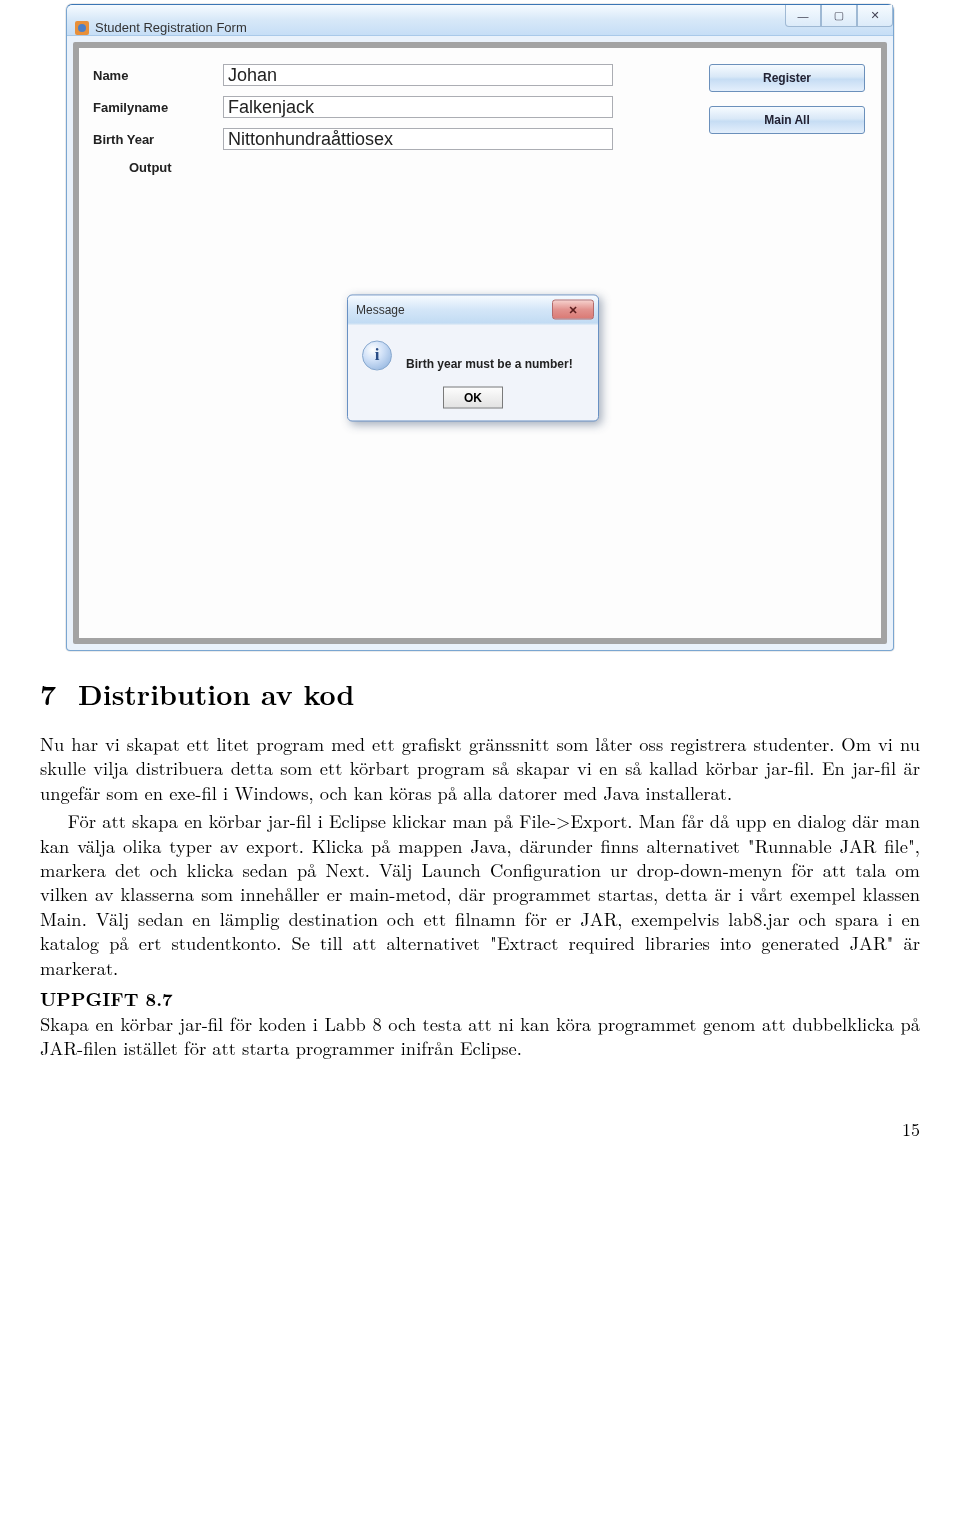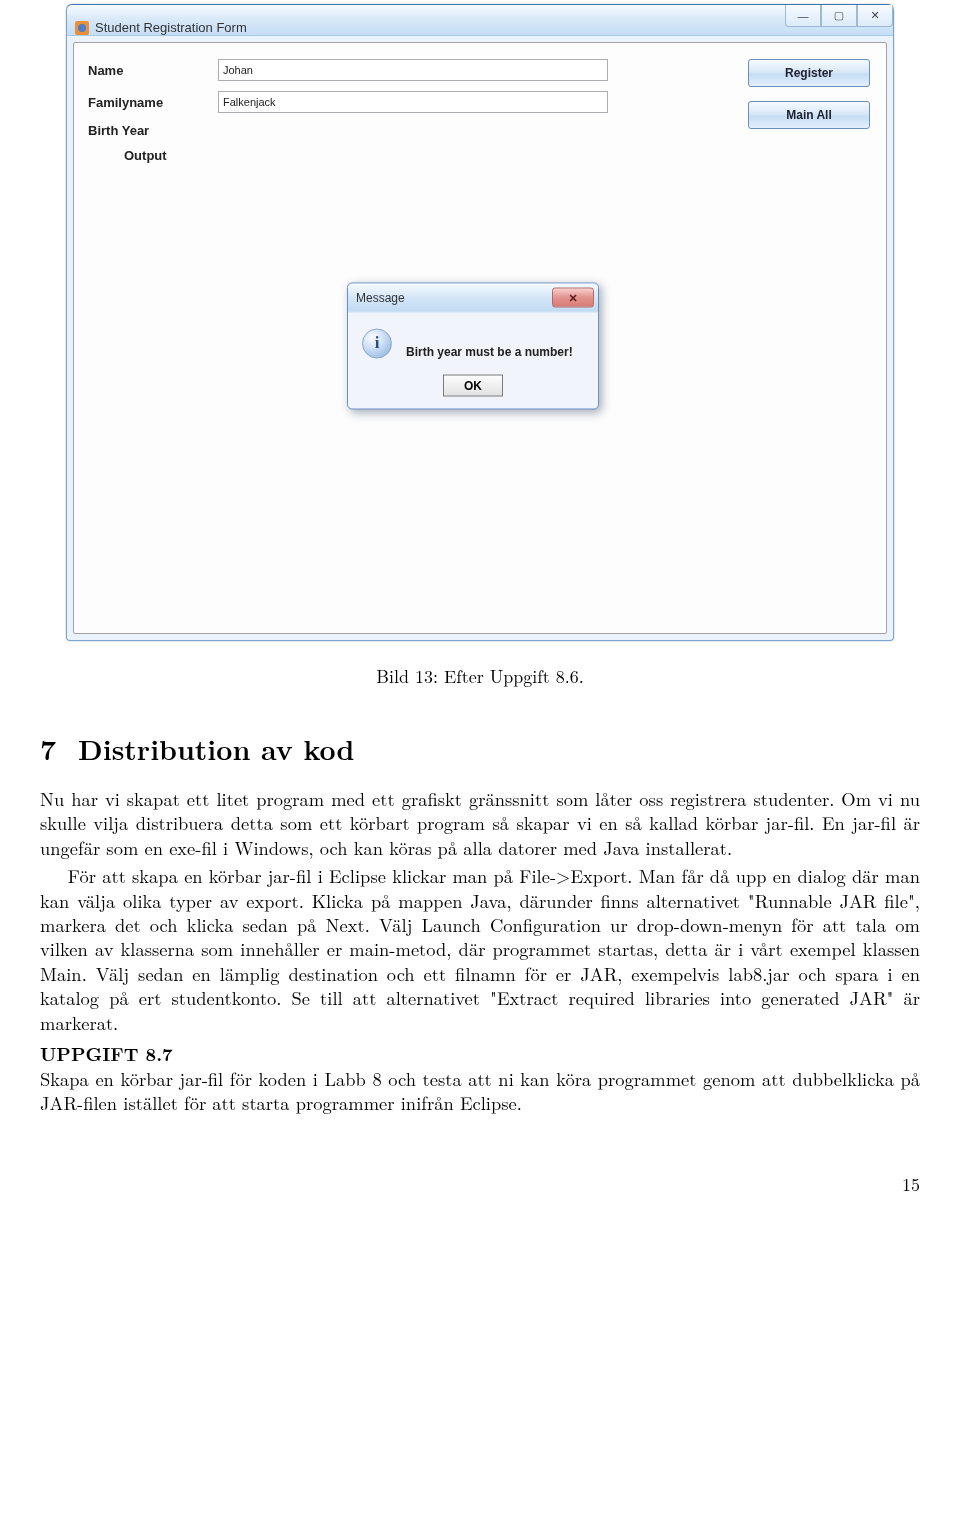--- a/index.html
+++ b/index.html
@@ -57,48 +57,48 @@
     border-top: none;
     background: linear-gradient(#f6fbff,#dcebf9);
     font-size: 11px; display:flex; align-items:center; justify-content:center;
     color:#445; font-family: "Segoe UI", Arial, sans-serif;
   }
   .win-btn.close { border-radius: 0 0 4px 0; }
   .win-btn.min { border-radius: 0 0 0 4px; }
   .win-inner {
     margin: 6px;
     background: #fdfdfd;
-    border: 1px solid #a3a3a3;
+    border: 6px solid #a3a3a3;
     border-radius: 2px;
     min-height: 560px;
     padding: 16px 28px 14px 14px;
     position: relative;
   }
   .form-row {
     display: flex; align-items: center; margin-bottom: 10px;
     font-family: Arial, sans-serif;
   }
   .form-label {
     width: 130px; font-size: 13px; font-weight: bold; color: #222;
   }
   .text-input {
     width: 380px; height: 18px;
     border: 1px solid #abadb3;
     background: #fff;
-    font-size: 11px;
+    font-size: 18px;
     padding: 1px 4px;
     font-family: Arial;
     color: #222;
   }
   .side-buttons {
     position: absolute; right: 16px; top: 16px;
     display: flex; flex-direction: column; gap: 14px;
   }
   .jbutton {
-    width: 122px; height: 28px;
+    width: 156px; height: 28px;
     border: 1px solid #6b90bb;
     border-radius: 3px;
     background: linear-gradient(#f6fbff,#d9e8f7 45%,#c6ddf4 55%,#e4effc);
     font-size: 12px; font-weight: bold; color: #223;
   }
   .output-label {
     font-size: 13px; font-weight: bold; color:#222; margin-top:6px;margin-left:36px;
   }
   .output-area {
     margin-top: 8px; height: 350px; background: transparent;
@@ -208,20 +208,21 @@
       <div class="form-row">
         <span class="form-label">Name</span>
         <input class="text-input" value="Johan" style="">
       </div>
       <div class="form-row">
         <span class="form-label">Familyname</span>
         <input class="text-input" value="Falkenjack" style="">
       </div>
       <div class="form-row">
         <span class="form-label">Birth Year</span>
+        <input class="text-input" value="Nittonhundraåttiosex" style="">
       </div>
       <div class="output-label">Output</div>
 
       <div class="side-buttons">
         <button class="jbutton">Register</button>
         <button class="jbutton">Main All</button>
       </div>
 
       <div class="output-area">
         <div class="dialog">
@@ -234,21 +235,20 @@
             <span>Birth year must be a number!</span>
           </div>
           <div class="dialog-buttons">
             <button class="dlg-ok">OK</button>
           </div>
         </div>
       </div>
     </div>
   </div>
 
-  <div class="caption">Bild 13: Efter Uppgift 8.6.</div>
 
   <div class="section-head">
     <span class="section-num">7</span><span>Distribution av kod</span>
   </div>
 
   <p class="body-text">Nu har vi skapat ett litet program med ett grafiskt gränssnitt som låter oss registrera studenter. Om vi nu skulle vilja distribuera detta som ett körbart program så skapar vi en så kallad körbar jar-fil. En jar-fil är ungefär som en exe-fil i Windows, och kan köras på alla datorer med Java installerat.</p>
   <p class="body-text">För att skapa en körbar jar-fil i Eclipse klickar man på File-&gt;Export. Man får då upp en dialog där man kan välja olika typer av export. Klicka på mappen Java, därunder finns alternativet "Runnable JAR file", markera det och klicka sedan på Next. Välj Launch Configuration ur drop-down-menyn för att tala om vilken av klasserna som innehåller er main-metod, där programmet startas, detta är i vårt exempel klassen Main. Välj sedan en lämplig destination och ett filnamn för er JAR, exempelvis lab8.jar och spara i en katalog på ert studentkonto. Se till att alternativet "Extract required libraries into generated JAR" är markerat.</p>
 
   <div class="uppgift">UPPGIFT 8.7</div>
   <p class="body-text" style="text-indent:0">Skapa en körbar jar-fil för koden i Labb 8 och testa att ni kan köra programmet genom att dubbelklicka på JAR-filen istället för att starta programmer inifrån Eclipse.</p>

